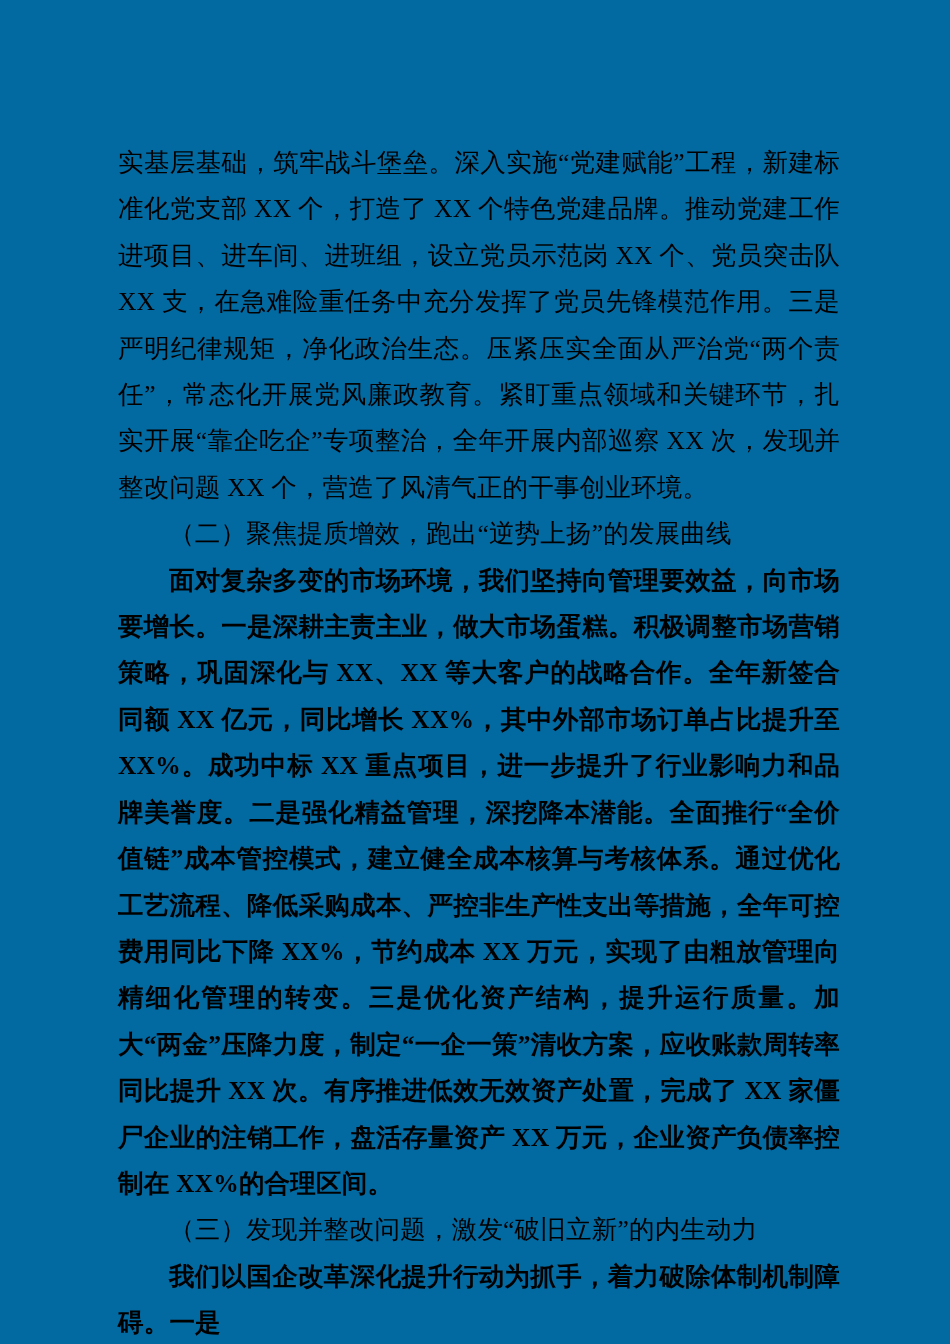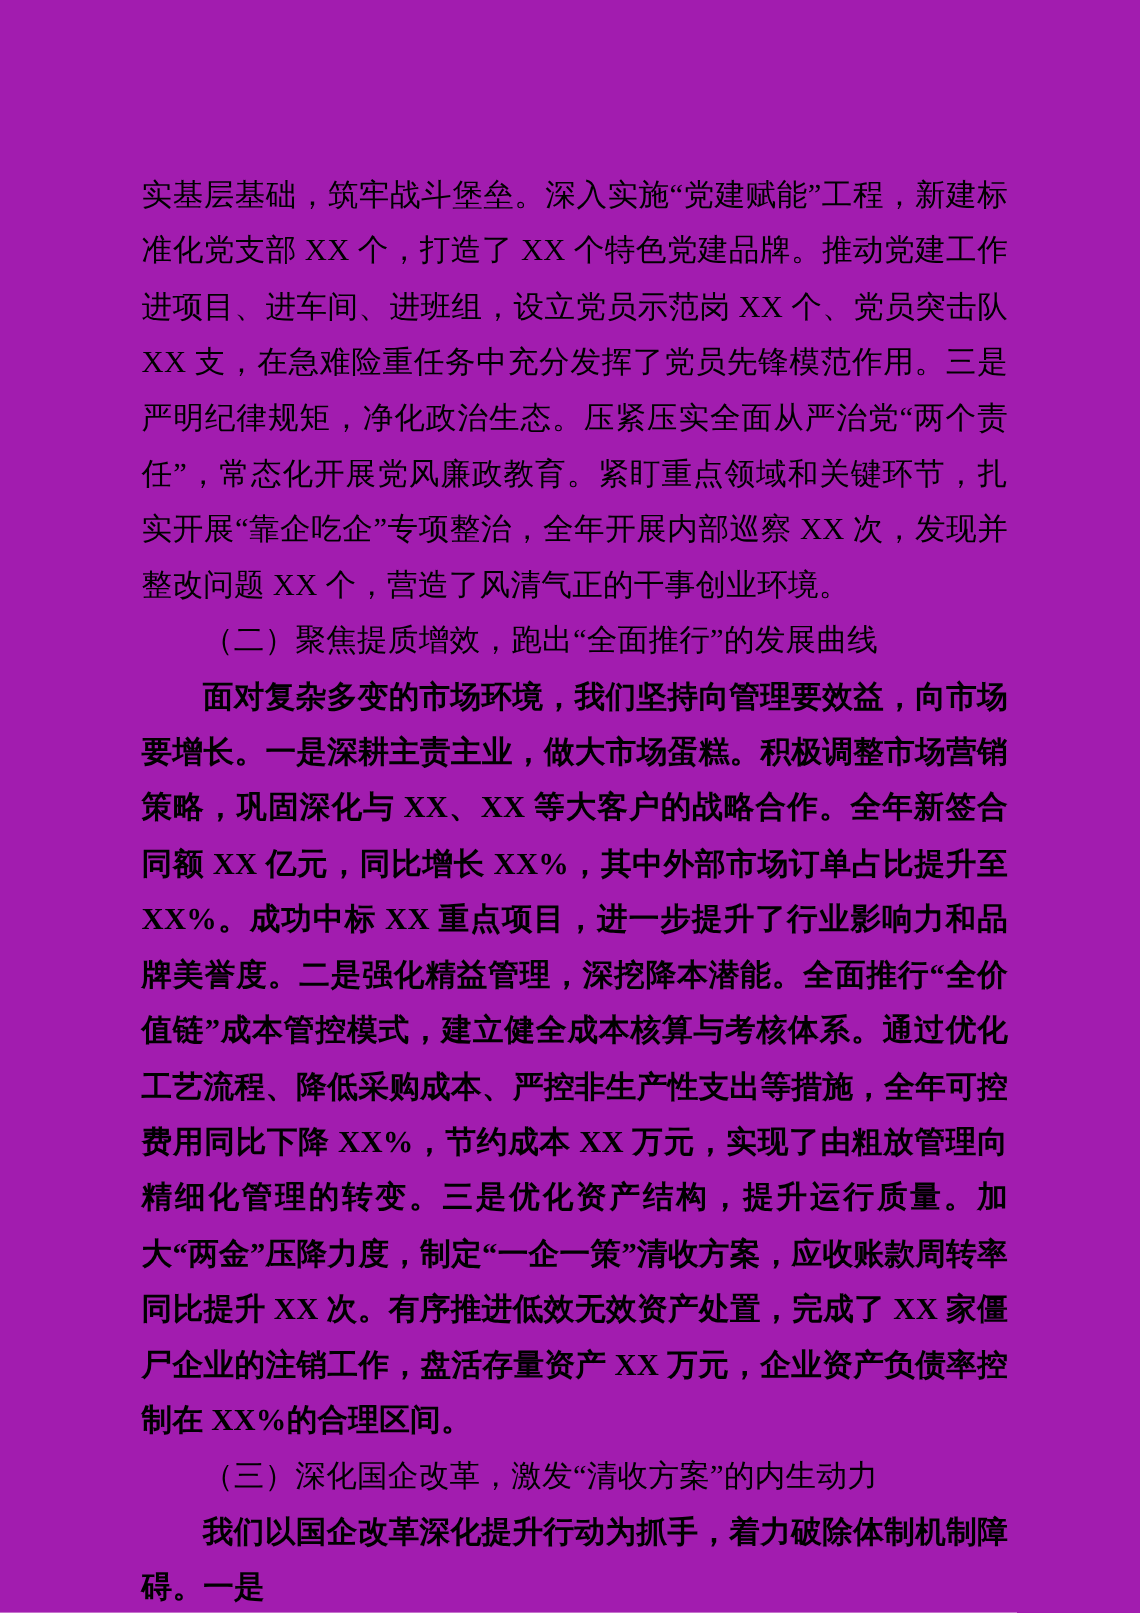--- a/index.html
+++ b/index.html
@@ -13,21 +13,21 @@
     font-family: "Liberation Serif", "DejaVu Serif", serif;
     color: #000000;
     overflow: hidden;
   }
   .page {
     position: relative;
     width: 950px;
     height: 1344px;
     box-sizing: border-box;
     padding: 140px 110px 60px 118px;
-    background: #a21caf;
+    background: #0369a1;
   }
   .doc-body {
     font-size: 25.5px;
     line-height: 1.82;
     text-align: justify;
     text-justify: inter-ideograph;
     letter-spacing: 0.2px;
   }
   .para {
     margin: 0;
@@ -44,22 +44,22 @@
   }
 </style>
 </head>
 <body>
 
 <div class="page">
   <div class="doc-body">
 
     <p class="para">实基层基础，筑牢战斗堡垒。深入实施“党建赋能”工程，新建标准化党支部 XX 个，打造了 XX 个特色党建品牌。推动党建工作进项目、进车间、进班组，设立党员示范岗 XX 个、党员突击队 XX 支，在急难险重任务中充分发挥了党员先锋模范作用。三是严明纪律规矩，净化政治生态。压紧压实全面从严治党“两个责任”，常态化开展党风廉政教育。紧盯重点领域和关键环节，扎实开展“靠企吃企”专项整治，全年开展内部巡察 XX 次，发现并整改问题 XX 个，营造了风清气正的干事创业环境。</p>
 
-    <p class="heading">（二）聚焦提质增效，跑出“全面推行”的发展曲线</p>
+    <p class="heading">（二）聚焦提质增效，跑出“逆势上扬”的发展曲线</p>
 
     <p class="para-indent">面对复杂多变的市场环境，我们坚持向管理要效益，向市场要增长。一是深耕主责主业，做大市场蛋糕。积极调整市场营销策略，巩固深化与 XX、XX 等大客户的战略合作。全年新签合同额 XX 亿元，同比增长 XX%，其中外部市场订单占比提升至 XX%。成功中标 XX 重点项目，进一步提升了行业影响力和品牌美誉度。二是强化精益管理，深挖降本潜能。全面推行“全价值链”成本管控模式，建立健全成本核算与考核体系。通过优化工艺流程、降低采购成本、严控非生产性支出等措施，全年可控费用同比下降 XX%，节约成本 XX 万元，实现了由粗放管理向精细化管理的转变。三是优化资产结构，提升运行质量。加大“两金”压降力度，制定“一企一策”清收方案，应收账款周转率同比提升 XX 次。有序推进低效无效资产处置，完成了 XX 家僵尸企业的注销工作，盘活存量资产 XX 万元，企业资产负债率控制在 XX%的合理区间。</p>
 
-    <p class="heading">（三）深化国企改革，激发“清收方案”的内生动力</p>
+    <p class="heading">（三）发现并整改问题，激发“破旧立新”的内生动力</p>
 
     <p class="para-indent">我们以国企改革深化提升行动为抓手，着力破除体制机制障碍。一是</p>
 
   </div>
 </div>
 
 </body></html>

